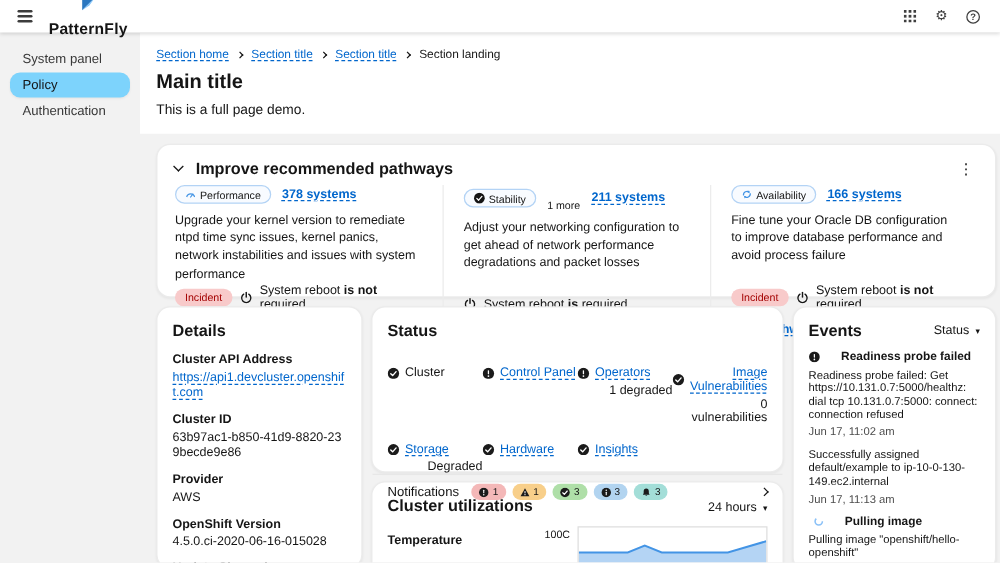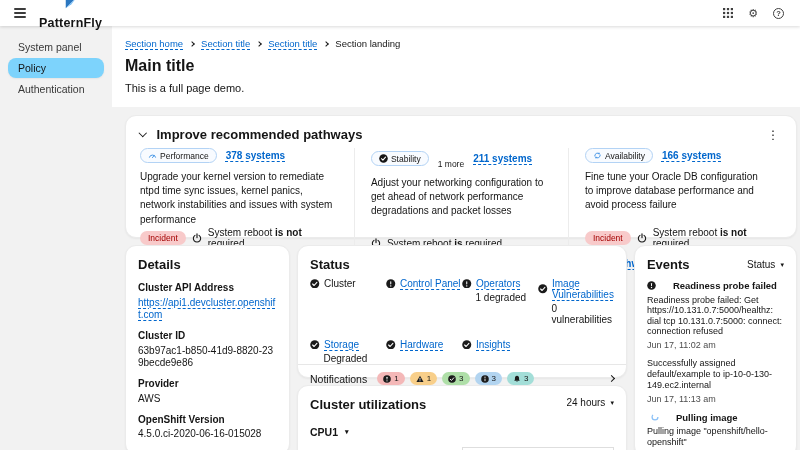--- a/index.html
+++ b/index.html
@@ -65,38 +65,38 @@
   
   .details { height:210px; display:flex; flex-direction:column; }
   .dt-body { padding:11px 12px 0; flex:1; }
   .dgroup { margin-bottom:8.5px; }
   .dlabel { font-size:10px; font-weight:700; margin-bottom:3.5px; }
   .dvalue { font-size:10px; word-break:break-all; line-height:1.25; }
 
   
   .status { height:133px; display:flex; flex-direction:column; }
   .st-body { padding:11px 12px 0; flex:1; }
-  .st-grid { display:grid; grid-template-columns:76px 76px 76px 1fr; row-gap:14px; margin-top:6px; }
+  .st-grid { display:grid; grid-template-columns:76px 76px 76px 1fr; row-gap:14px; margin-top:21px;text-align:right; }
   .st-item { font-size:10px; }
   .st-line { display:flex; align-items:center; gap:4.5px; font-weight:400; }
   .st-sub { margin-left:13.5px; margin-top:3px; color:#151515; }
   .st-foot { border-top:1px solid #e7e7e7; padding:7px 12px; display:flex; align-items:center; gap:10px; }
   .nt-label { font-size:10.5px; }
   .nbadges { display:flex; gap:5px; }
   .nbadge { display:inline-flex; align-items:center; gap:3px; border-radius:8px; padding:2px 6px;
             font-size:8px; color:#151515; cursor:pointer; }
   .nbadge.danger { background:#f4b8b8; } .nbadge.warning { background:#f8cf8a; }
   .nbadge.success { background:#afdfa8; } .nbadge.info { background:#b2d4f0; }
   .nbadge.notify { background:#a3ded8; }
   .chev-right { margin-left:auto; width:5px; height:5px; border-right:1.6px solid #151515;
                 border-bottom:1.6px solid #151515; transform:rotate(-45deg); cursor:pointer; }
 
   
   .utils { margin-top:0; height:160px; padding:11px 12px; overflow:hidden; }
-  .ut-head { display:flex; align-items:flex-start; }
+  .ut-head { display:flex; align-items:flex-end; }
   .dropdown { margin-left:auto; font-size:10px; display:flex; align-items:center; gap:5px; cursor:pointer; }
   .caret { font-size:7px; color:#151515; }
   .cpu-row { margin-top:14px; font-size:10.5px; font-weight:700; display:flex; align-items:center; gap:7px; cursor:pointer; }
   .chart-row { margin-top:9px; display:flex; }
   .metric { width:118px; font-size:10px; font-weight:700; padding-top:6px; }
   .yaxis { width:28px; text-align:right; font-size:8.5px; display:flex; flex-direction:column; gap:1.5px; padding-top:1px; }
   .plot { flex:1; height:60px; border:1px solid #dedede; background:#fff; margin-left:6px; }
 
   
   .events { height:212px; padding:11px 12px; overflow:hidden; }
@@ -433,24 +433,20 @@
       </div>
 
       <div class="card utils" style="margin-top:7px">
         <div class="ut-head">
           <span class="card-title">Cluster utilizations</span>
           <span class="dropdown">
             <span>24 hours</span>
             <span class="caret">▾</span>
           </span>
         </div>
-        <div class="cpu-row">
-          <span>CPU1</span>
-          <span class="caret">▾</span>
-        </div>
         <div class="chart-row">
           <div class="metric">Temperature</div>
           <div class="yaxis">
             <span>100C</span>
 
           </div>
           <div class="plot">
             <svg width="100%" height="60" viewBox="0 0 176 60" preserveAspectRatio="none">
               <path d="M0 20 L46 20 L62 14.5 L78 20 L140 20 L176 11 L176 60 L0 60 Z" fill="#a7cdf2" opacity=".85"></path>
               <path d="M0 20 L46 20 L62 14.5 L78 20 L140 20 L176 11" fill="none" stroke="#4394e5" stroke-width="1.6"></path>

